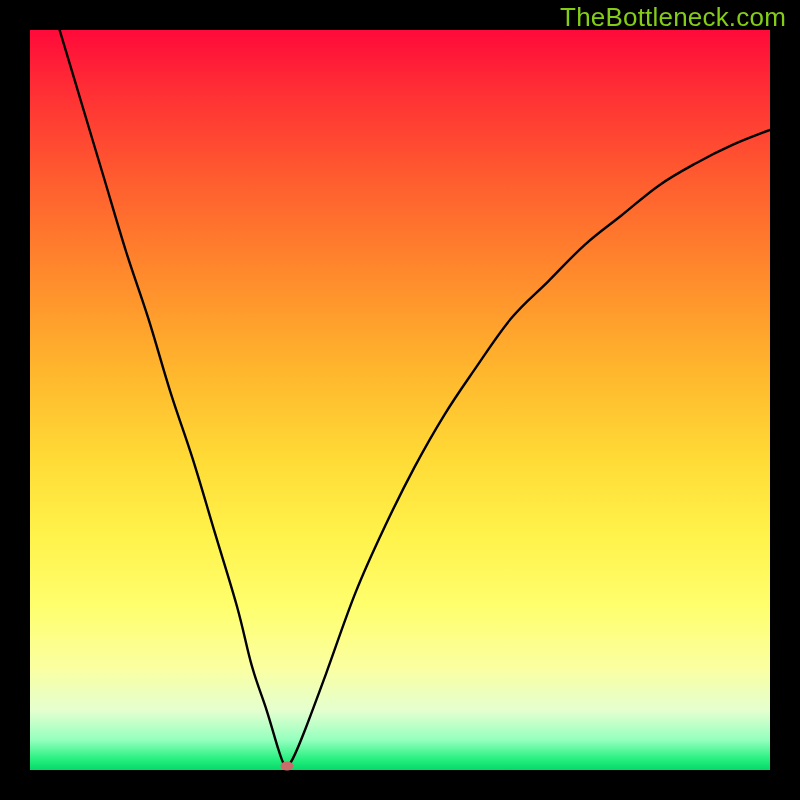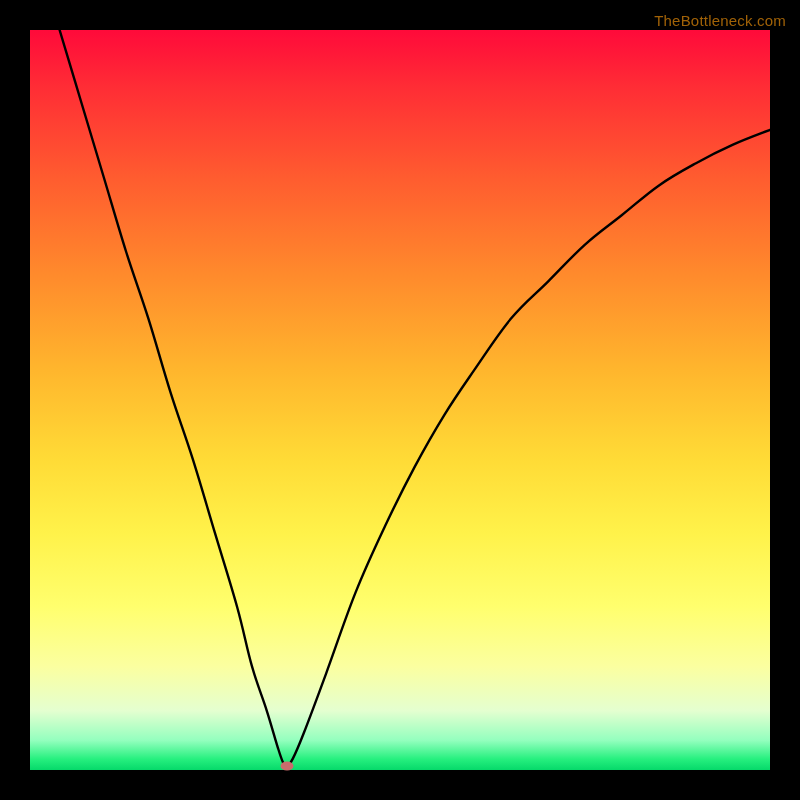--- a/index.html
+++ b/index.html
@@ -38,24 +38,24 @@
       #ffff6e 78%,
       #fbffa0 86%,
       #e4ffd0 92%,
       #93ffbe 96%,
       #27f07f 98.5%,
       #06d96a 100%
     );
   }
   .watermark {
     position: absolute;
-    top: 12px;
+    top: 2px;
     right: 14px;
-    color: #a16207;
-    font-size: 15px;
+    color: #84cc16;
+    font-size: 26px;
     letter-spacing: 0.2px;
   }
   svg.curve {
     position: absolute;
     left: 30px;
     top: 30px;
     width: 740px;
     height: 740px;
     pointer-events: none;
   }

